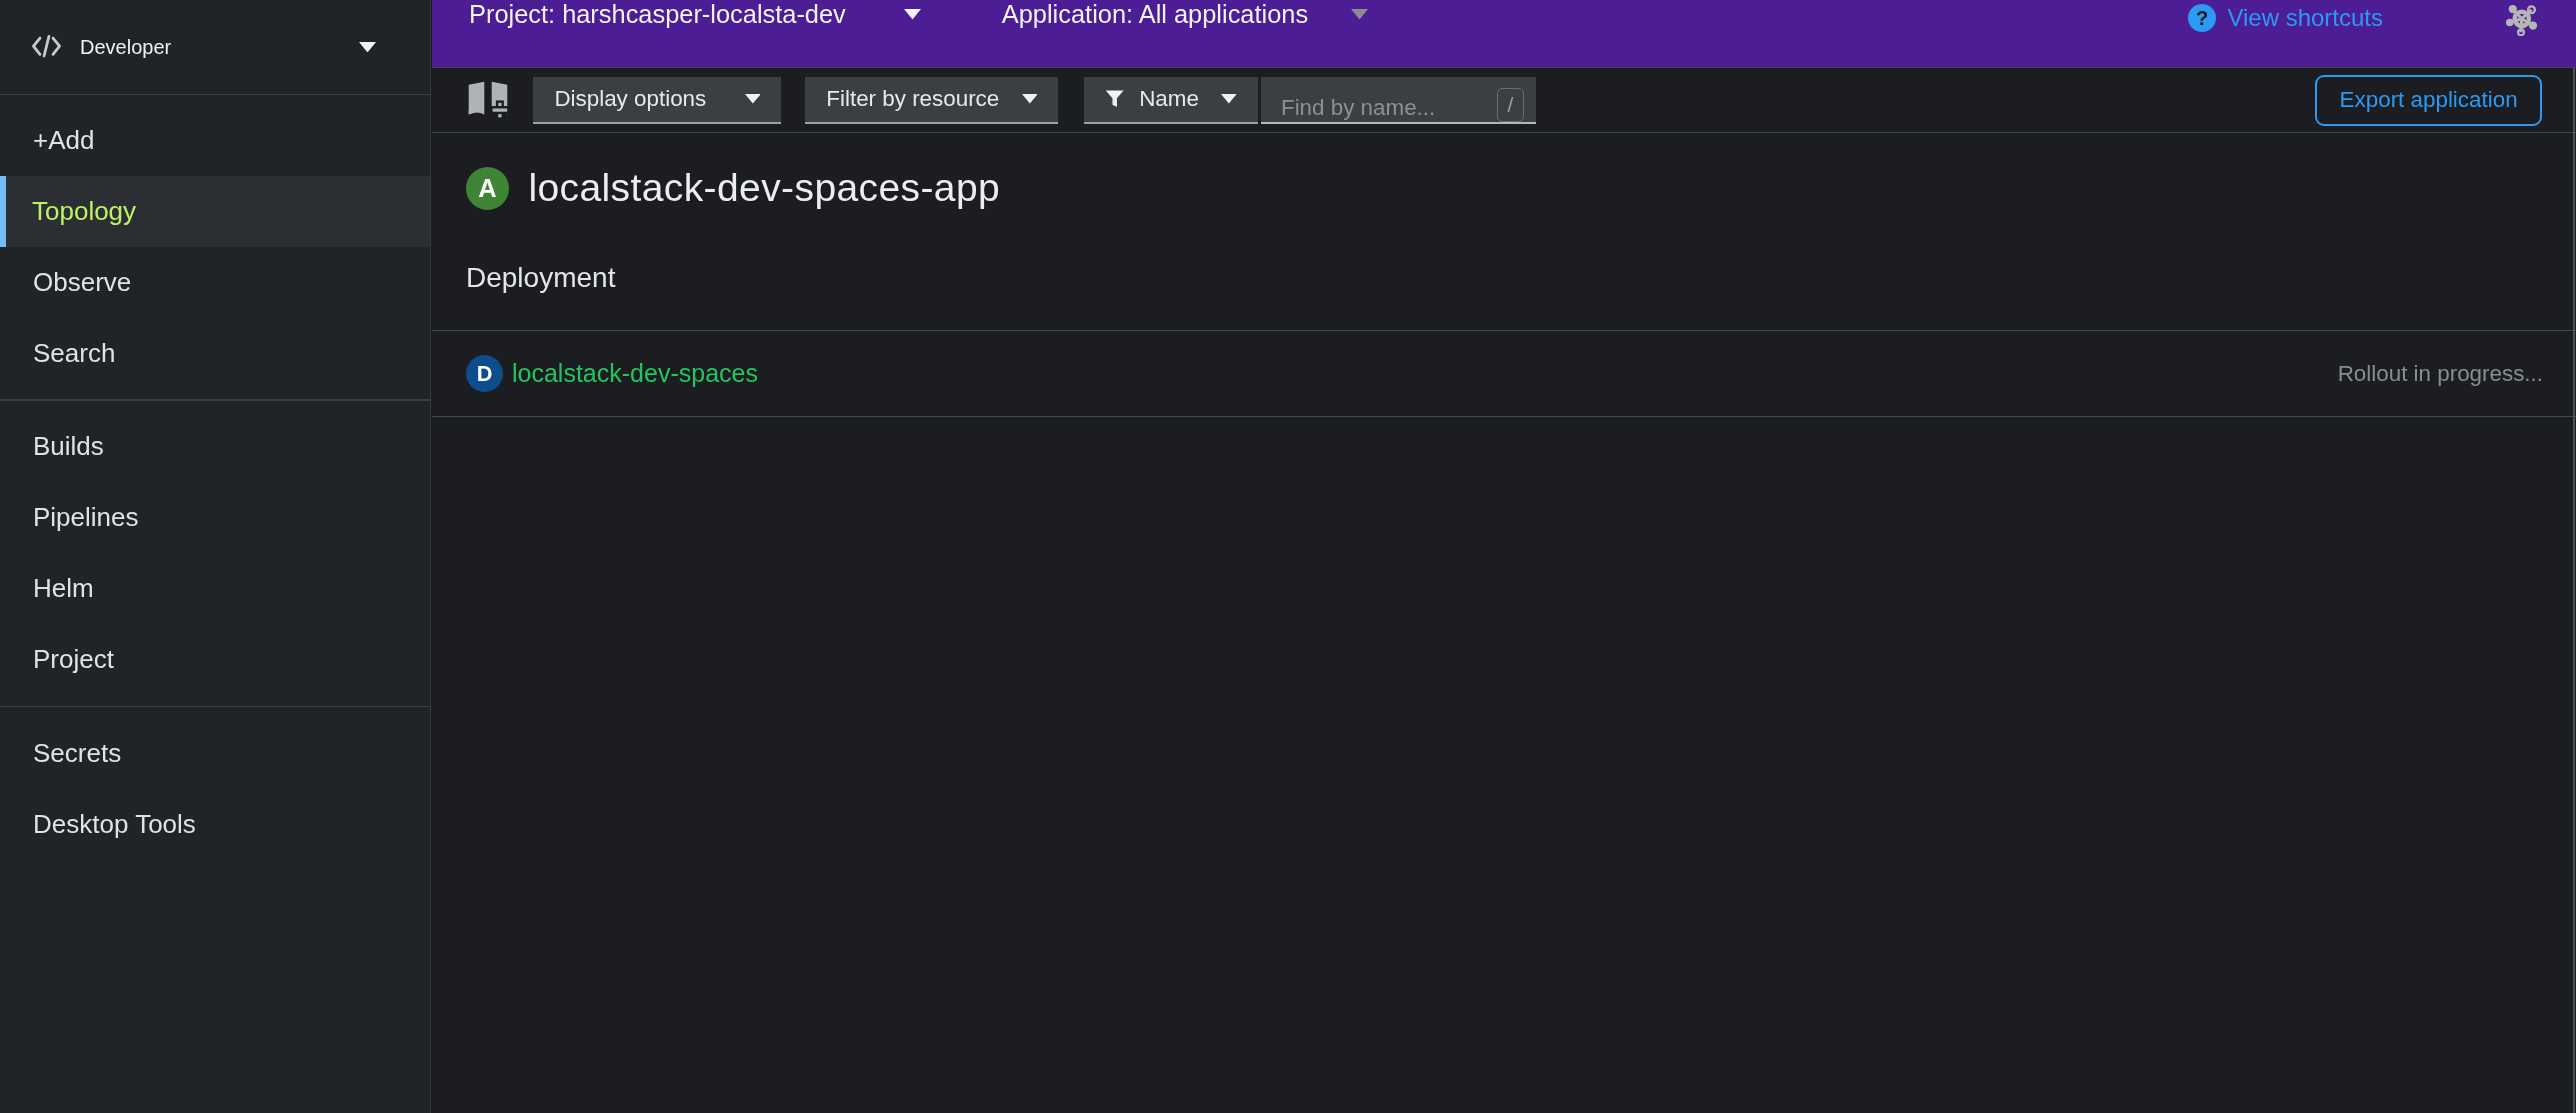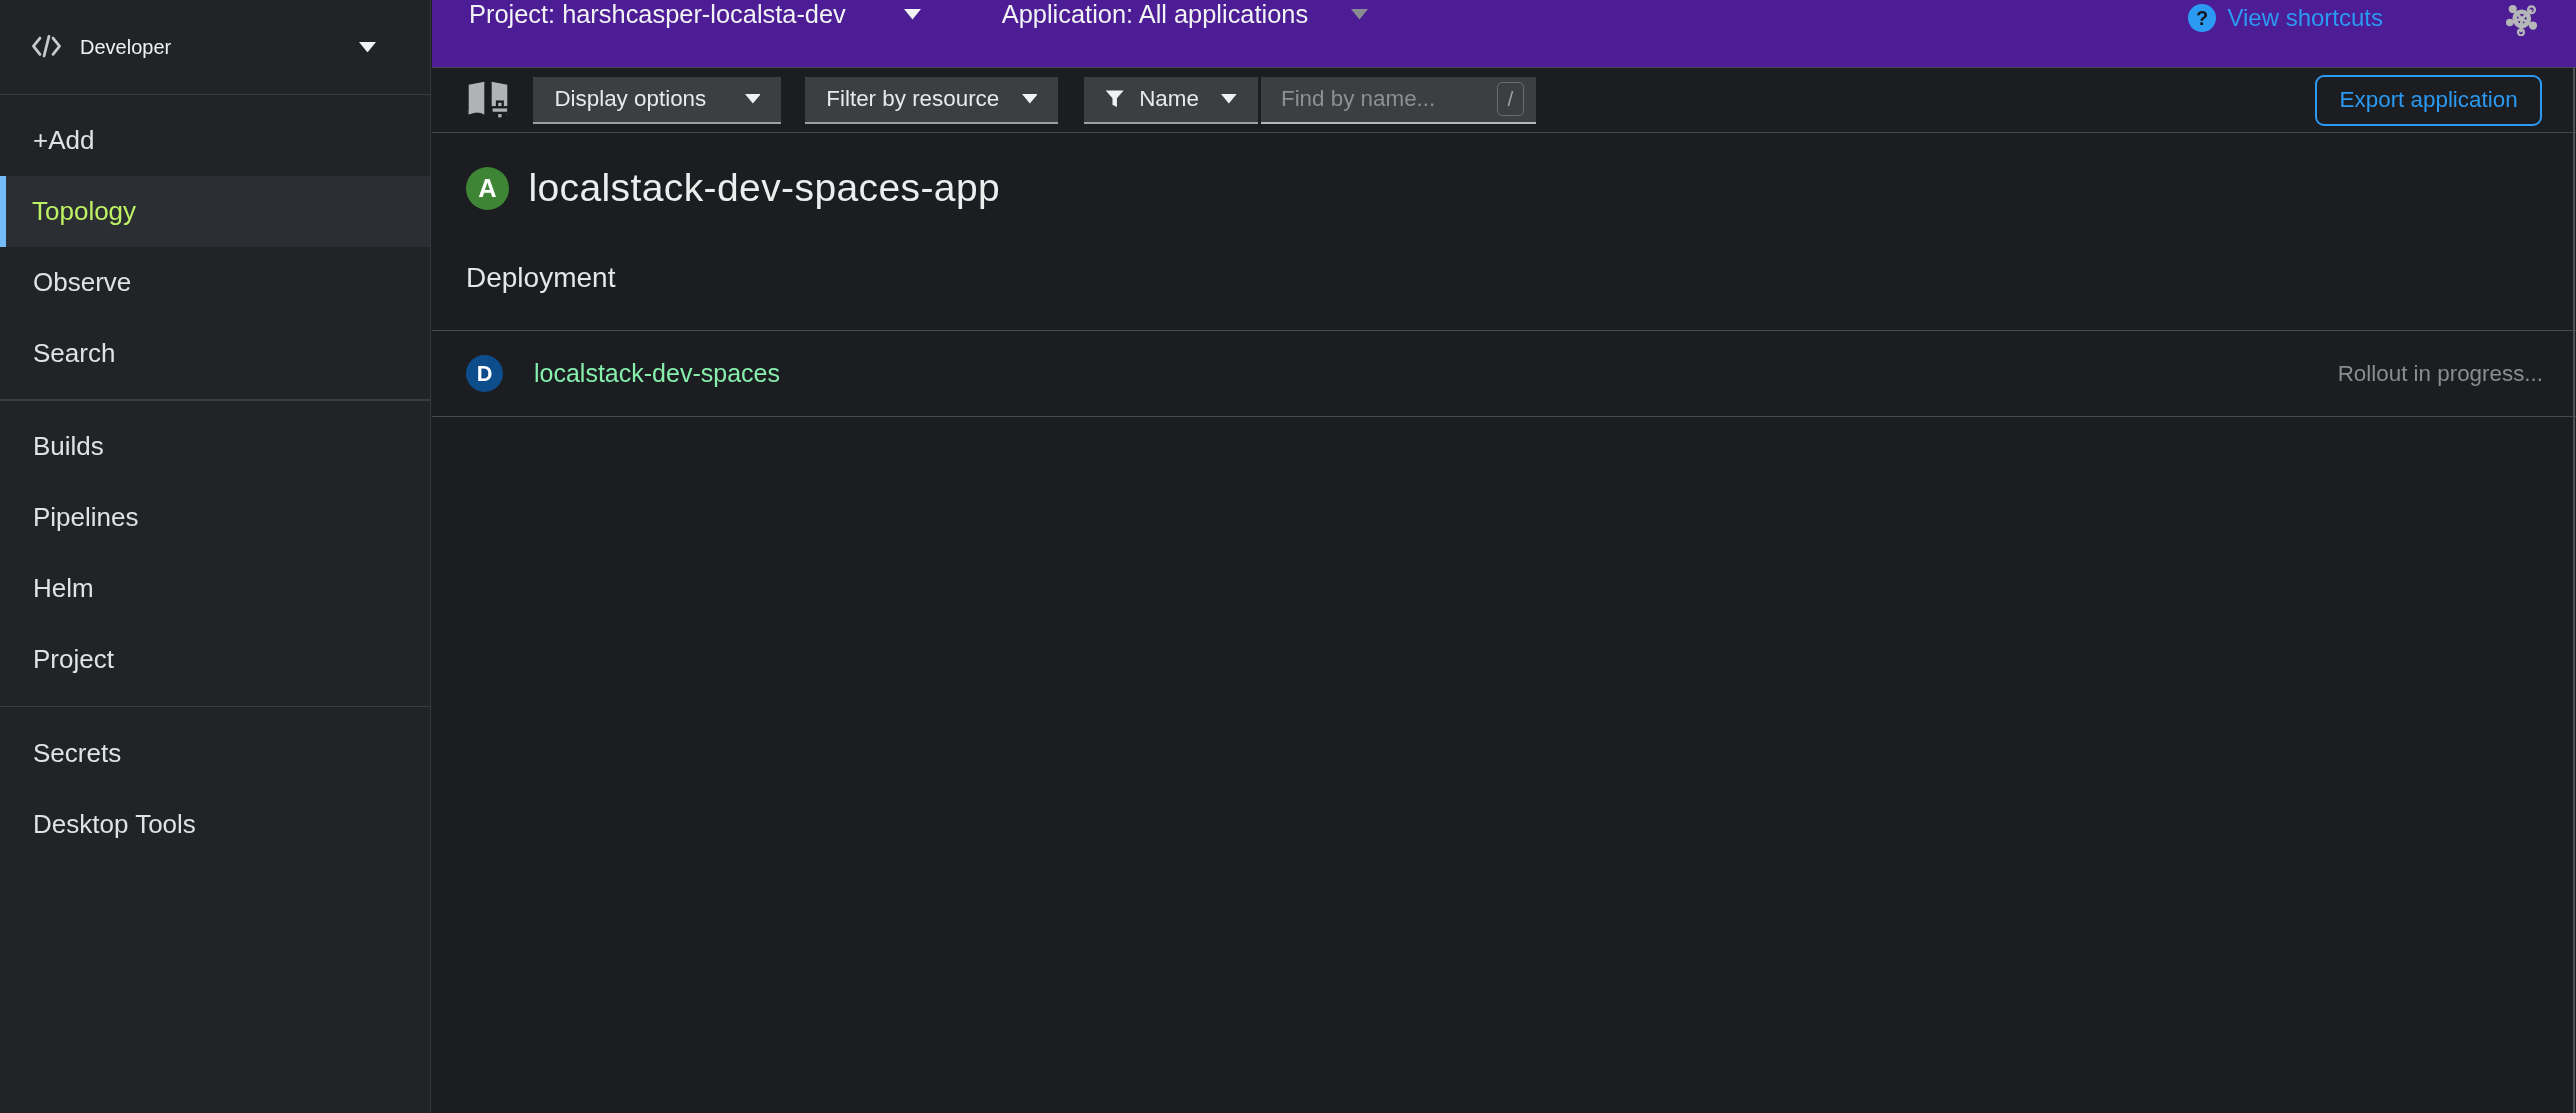--- a/index.html
+++ b/index.html
@@ -64,21 +64,21 @@
   }
   .tb-btn .caret{margin-left:22.4px;color:#f0f1f3;}
   .tb-btn .caret svg{width:15.7px;height:9.7px;}
   .btn-display{margin-left:22.4px;gap:16px;}
   .btn-filter{margin-left:24px;}
   .filter-group{display:flex;margin-left:25.4px;align-items:stretch;}
   .funnel-icon{width:19.4px;height:19.4px;margin-right:15px;flex:none;}
   .funnel-icon svg{width:19.4px;height:19.4px;display:block;}
   .find-wrap{
     height:47px;background:#3c3f42;border-bottom:2.2px solid #b4b6b8;margin-left:3px;
-    display:flex;align-items:center;width:275px;padding:0 12px 0 18px;box-sizing:border-box;
+    display:flex;align-items:flex-end;width:275px;padding:0 12px 0 18px;box-sizing:border-box;
   }
   .find-input{
     flex:1;min-width:0;background:transparent;border:none;outline:none;
     color:#e8e9ea;font-size:22.4px;font-family:inherit;
   }
   .find-input::placeholder{color:#8d9093;opacity:1;}
   .kbd{
     width:27px;height:34px;border:1.5px solid #6a6e73;border-radius:5.2px;color:#9da0a3;
     font-size:21px;display:flex;align-items:center;justify-content:center;flex:none;box-sizing:border-box;
   }
@@ -96,21 +96,21 @@
   }
   .badge-app{width:43px;height:43px;background:#3e8635;font-size:25.4px;}
   .app-title{font-size:39px;font-weight:400;color:#eceded;margin-left:19.4px;letter-spacing:0.4px;}
   .section-title{font-size:28px;color:#e4e6e7;margin:52px 0 0 34px;}
   .resource-list{margin-top:36px;}
   .resource-row{
     height:87px;border-top:1.5px solid #46494d;border-bottom:1.5px solid #46494d;
     display:flex;align-items:center;padding:0 33px 0 34px;box-sizing:border-box;cursor:pointer;
   }
   .badge-res{width:37px;height:37px;background:#0d4d8c;font-size:21.7px;}
-  .res-name{font-size:25px;color:#86efac;margin-left:31px;}
+  .res-name{font-size:25px;color:#22c55e;margin-left:9px;}
   .res-status{margin-left:auto;font-size:22.4px;color:#8a8d90;}
 </style>
 </head>
 <body>
 
 <nav class="sidebar">
   <div class="persp">
     <span class="persp-icon">
       <svg viewBox="0 0 38 30" fill="none" stroke="#c7c9cb" stroke-width="3.4" stroke-linecap="round" stroke-linejoin="round">
         <polyline points="11,5 3,15 11,25"></polyline>

